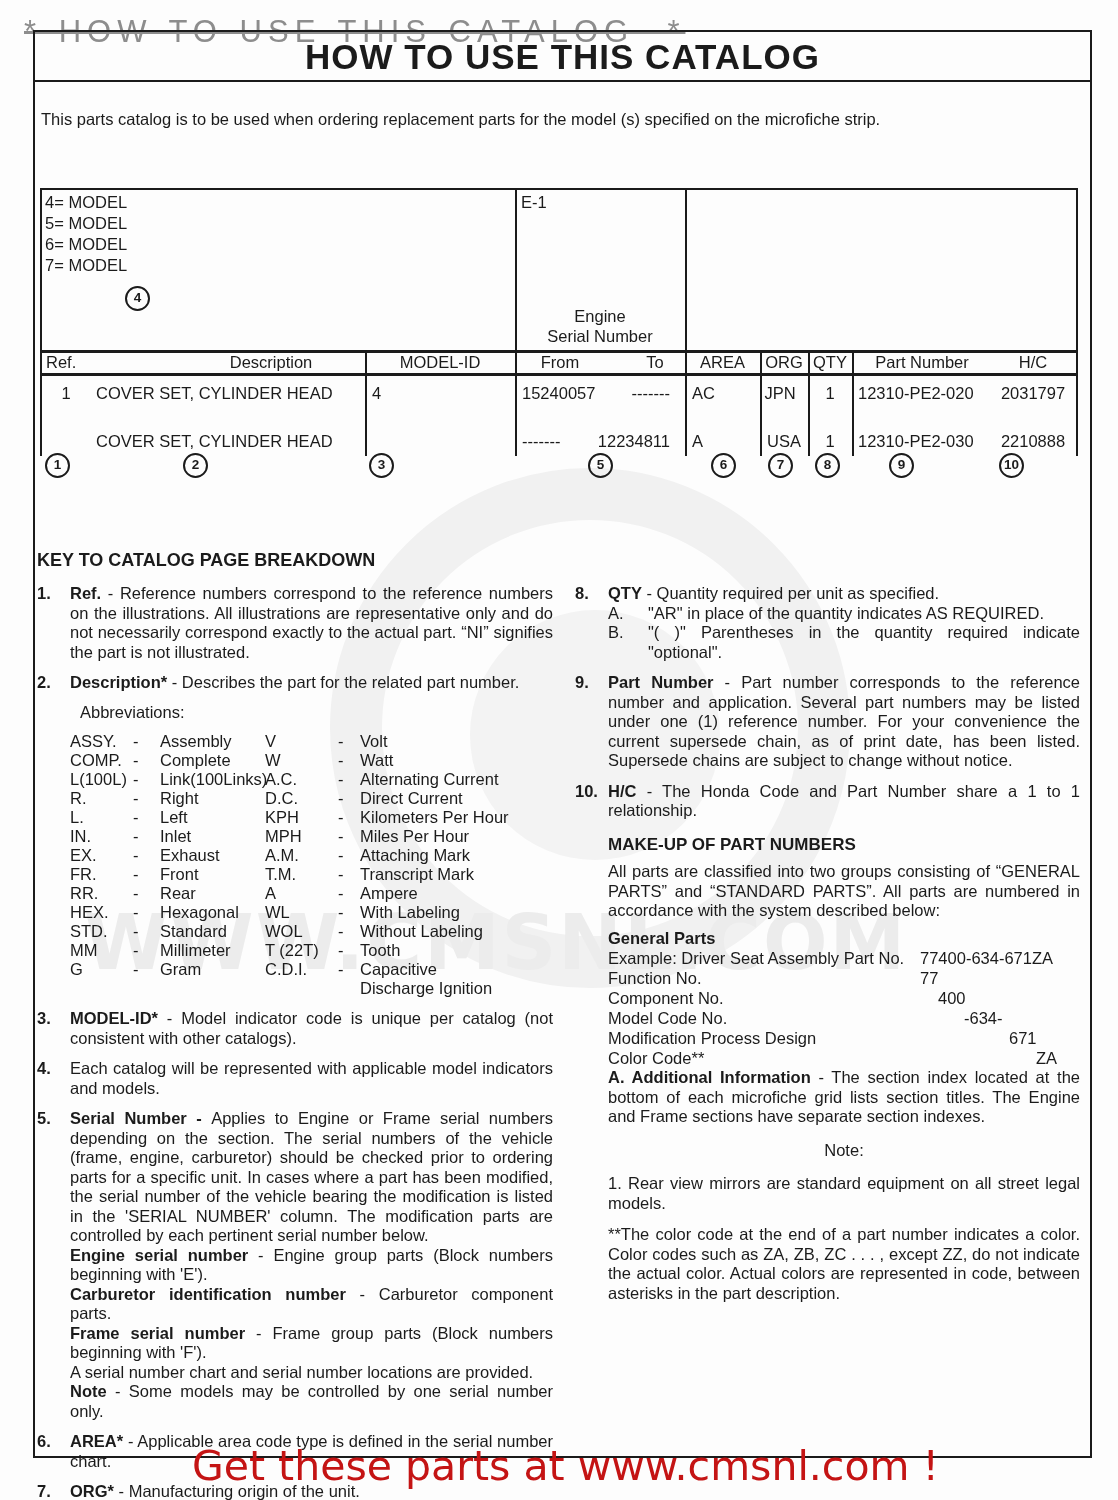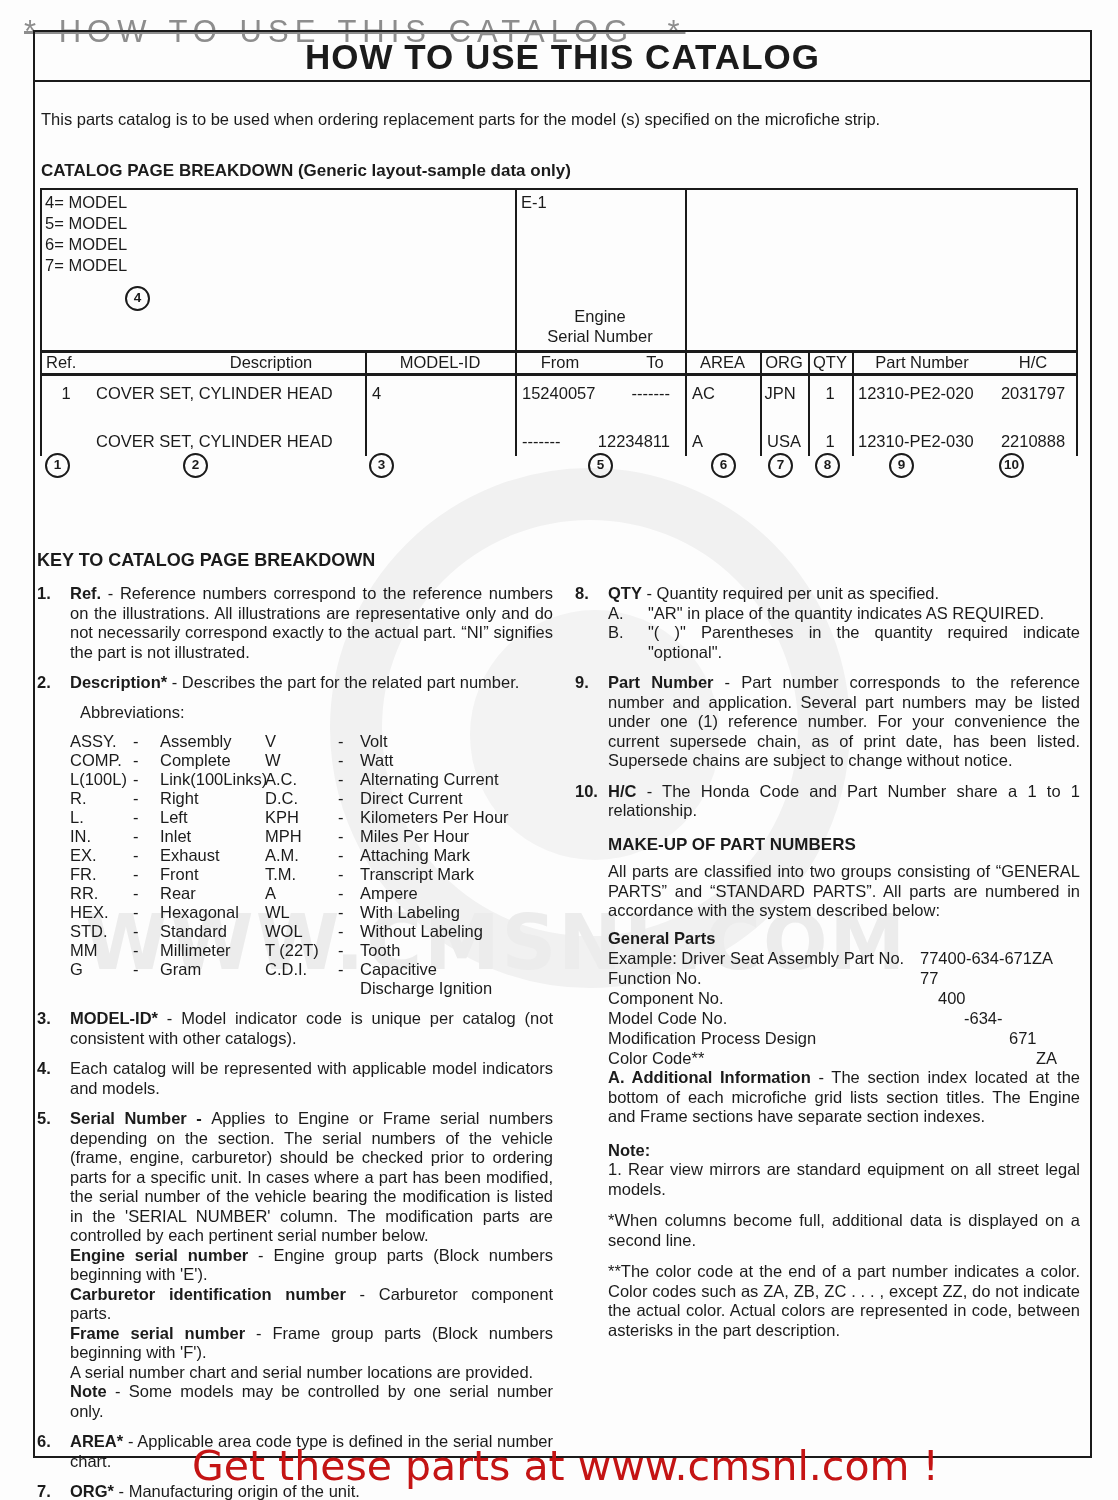--- a/index.html
+++ b/index.html
@@ -62,21 +62,21 @@
 
   .sub-row { display:flex; margin:0; }
   .sub-n   { width:40px; flex:0 0 40px; }
   .sub-t   { flex:1; text-align:justify; }
 
   .mk-h  { font-size:17px; font-weight:bold; margin:14px 0 8px 0; }
   .gp    { font-weight:bold; margin:8px 0 0 0; }
   .mk-row { position:relative; line-height:20px; }
   .mk-val { position:absolute; top:0; white-space:nowrap; }
   .addl  { }
-  .note-lbl { font-weight:bold; margin:14px 0 0 0; }
+  .note-lbl { font-weight:normal; margin:14px 0 14px 0;text-align:center; }
   .fn    { margin-top:12px; }
 
   .footer-banner { position:absolute; left:192px; top:1442px; font-size:41px;
                    color:#c41414; font-family:"DejaVu Sans", sans-serif;
                    white-space:nowrap; z-index:3; }
 </style>
 </head>
 <body>
 
 <div class="page">
@@ -85,21 +85,20 @@
     <div class="wm-ring"></div>
     <div class="wm-blob"></div>
     <div class="wm-text">WWW.CMSNL.COM</div>
   </div>
 
   <div class="ghost-title">* HOW TO USE THIS CATALOG  *</div>
   <div class="border-box"></div>
   <div class="main-title">HOW TO USE THIS CATALOG</div>
   <div class="title-rule"></div>
   <div class="intro">This parts catalog is to be used when ordering replacement parts for the model (s) specified on the microfiche strip.</div>
-  <div class="bd-heading">CATALOG PAGE BREAKDOWN (Generic layout-sample data only)</div>
 
   <div class="sample-table">
 
     <div class="ln" style="left:0;top:0;width:1038px;height:2px"></div>
     <div class="ln" style="left:0;top:0;width:2px;height:268px"></div>
     <div class="ln" style="left:1036px;top:0;width:2px;height:268px"></div>
     <div class="ln" style="left:475px;top:0;width:2px;height:268px"></div>
     <div class="ln" style="left:645px;top:0;width:2px;height:268px"></div>
     <div class="ln" style="left:0;top:162px;width:1038px;height:3px"></div>
     <div class="ln" style="left:0;top:185px;width:1038px;height:3px"></div>
@@ -364,19 +363,18 @@
         <span>Modification Process Design</span>
         <span class="mk-val" style="left:401px">671</span>
       </div>
       <div class="mk-row">
         <span>Color Code**</span>
         <span class="mk-val" style="left:428px">ZA</span>
       </div>
       <p class="jt addl"><b>A. Additional Information</b><span> - The section index located at the bottom of each microfiche grid lists section titles.  The Engine and Frame sections have separate section indexes.</span></p>
       <p class="note-lbl">Note:</p>
       <p class="jt">1.   Rear view mirrors are standard equipment on all street legal models.</p>
-      <p class="jt fn">*When columns become full, additional data is displayed on a second line.</p>
       <p class="jt fn">**The color code at the end of a part number indicates a color. Color codes such as ZA, ZB, ZC . . . , except ZZ, do not indicate the actual color.  Actual colors are represented in code, between asterisks in the part description.</p>
     </div>
   </div>
 
   <div class="footer-banner">Get these parts at www.cmsnl.com !</div>
 </div>
 
 </body></html>

